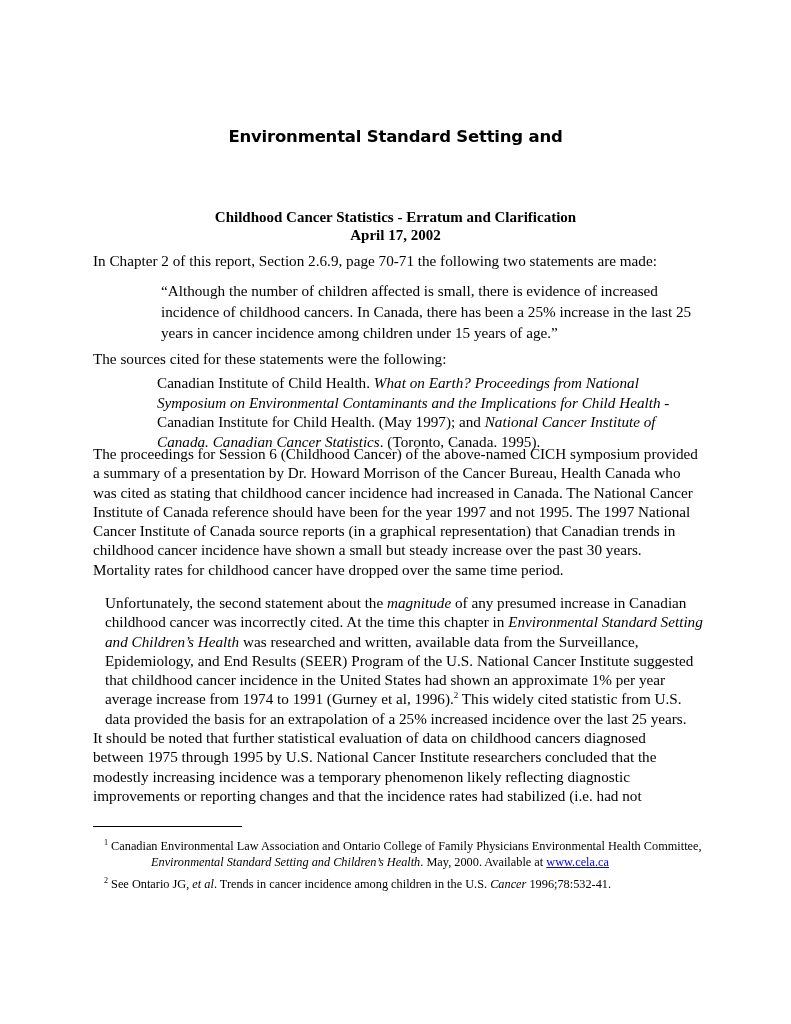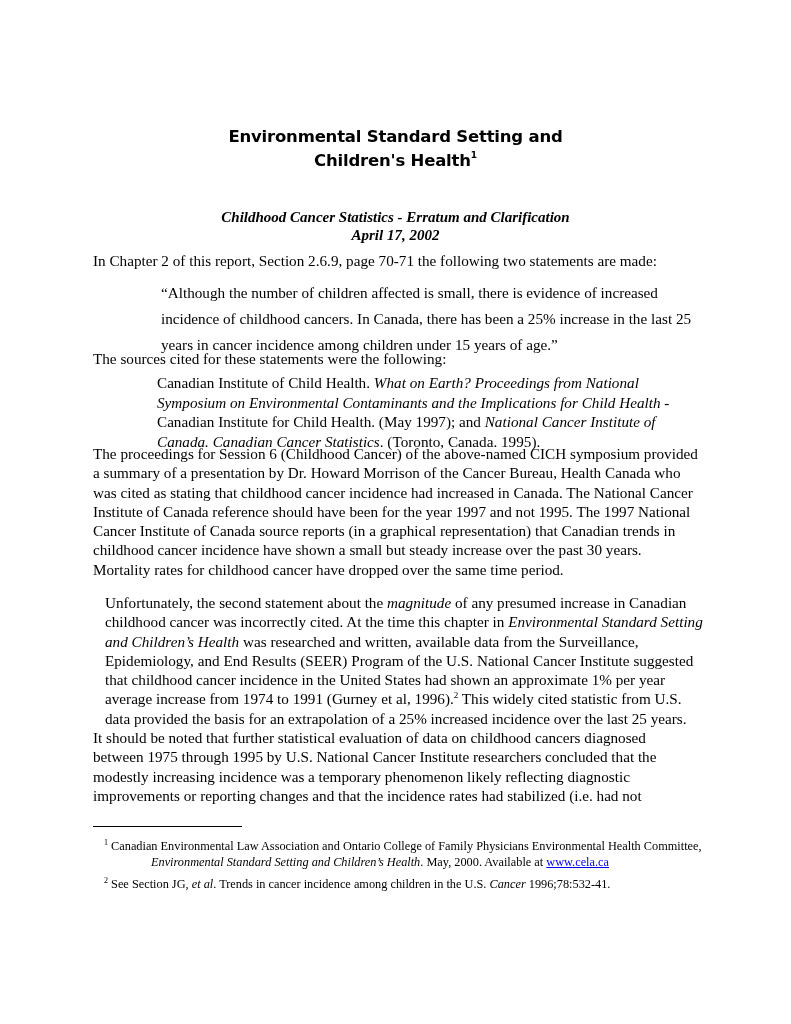--- a/index.html
+++ b/index.html
@@ -2,25 +2,25 @@
 <html><head>
 <meta charset="utf-8">
 <style>
   html, body { margin: 0; padding: 0; background: #ffffff; }
   body { width: 791px; height: 1024px; position: relative; overflow: hidden; color: #000; }
   .page { position: absolute; left: 0; top: 0; width: 791px; height: 1024px; }
   .title-block { position: absolute; top: 125px; left: 0; width: 791px; text-align: center; font-family: "DejaVu Sans", sans-serif; }
   .title-line { font-size: 16.5px; font-weight: bold; line-height: 24px; letter-spacing: -0.2px; }
   .title-line sup { font-size: 9px; font-weight: bold; vertical-align: 8px; line-height: 0; }
   .published { font-size: 15px; line-height: 22px; margin-top: 0px; }
-  .subtitle-block { position: absolute; top: 208px; left: 0; width: 791px; text-align: center; font-family: "Liberation Serif", serif; font-weight: bold; font-size: 15px; line-height: 18px; font-style: italic; }
+  .subtitle-block { position: absolute; top: 208px; left: 0; width: 791px; text-align: center; font-family: "Liberation Serif", serif; font-weight: bold; font-size: 15px; line-height: 18px; }
   .body { position: absolute; left: 93px; width: 605px; font-family: "Liberation Serif", serif; font-size: 15.2px; line-height: 19.3px; }
   .body p { margin: 0; }
   .intro { top: 251px; }
-  .quote { position: absolute; left: 161px; top: 280px; width: 540px; font-family: "Liberation Serif", serif; font-size: 15.2px; line-height: 26px; }
+  .quote { position: absolute; left: 161px; top: 280px; width: 540px; font-family: "Liberation Serif", serif; font-size: 15.2px; line-height: 21px; }
   .sources-intro { top: 349px; }
   .citation { position: absolute; left: 157px; top: 373px; width: 545px; font-family: "Liberation Serif", serif; font-size: 15.2px; line-height: 19.5px; }
   .para1 { top: 438px; margin-top: 6px; }
   .para2 { top: 593px; margin-left: 12px; }
   .para3 { top: 728px; }
   .body sup, .citation sup { font-size: 9px; vertical-align: 6px; line-height: 0; }
   .fn-rule { position: absolute; left: 93px; top: 826px; width: 149px; height: 0; border-top: 1px solid #000; }
   .footnotes { position: absolute; left: 104px; top: 838px; width: 610px; font-family: "Liberation Serif", serif; font-size: 12.3px; line-height: 16px; }
   .fn { margin: 0; }
   .fn sup { font-size: 8px; vertical-align: 5px; line-height: 0; }
@@ -28,23 +28,20 @@
   a.link { color: #0000ee; text-decoration: underline; }
 </style>
 </head>
 <body>
 
 <div class="page">
 
   <div class="title-block">
     <div class="title-line">
       <span>Environmental Standard Setting and</span>
-    </div>
-    <div class="title-line">
-      <span>Children's Health</span><sup>1</sup>
     </div>
   </div>
 
   <div class="subtitle-block">
     <div>Childhood Cancer Statistics - Erratum and Clarification</div>
     <div>April 17, 2002</div>
   </div>
 
   <div class="body intro">
     <p>In Chapter 2 of this report, Section 2.6.9, page 70-71 the following two statements are made:</p>
@@ -71,16 +68,16 @@
   </div>
 
   <div class="body para3">
     <p>It should be noted that further statistical evaluation of data on childhood cancers diagnosed between 1975 through 1995 by U.S. National Cancer Institute researchers concluded that the modestly increasing incidence was a temporary phenomenon likely reflecting diagnostic improvements or reporting changes and that the incidence rates had stabilized (i.e. had not</p>
   </div>
 
   <div class="fn-rule"></div>
 
   <div class="footnotes">
     <p class="fn" style="padding-left: 47px; text-indent: -47px;"><sup>1</sup><span> Canadian Environmental Law Association and Ontario College of Family Physicians Environmental Health Committee, </span><i>Environmental Standard Setting and Children’s Health</i><span>. May, 2000. Available at </span><a class="link" style="color: rgb(0, 0, 238);">www.cela.ca</a></p>
-    <p class="fn fn2"><sup>2</sup><span> See Section JG, </span><i>et al</i><span>. Trends in cancer incidence among children in the U.S. </span><i>Cancer</i><span> 1996;78:532-41.</span></p>
+    <p class="fn fn2"><sup>2</sup><span> See Ontario JG, </span><i>et al</i><span>. Trends in cancer incidence among children in the U.S. </span><i>Cancer</i><span> 1996;78:532-41.</span></p>
   </div>
 
 </div>
 
 </body></html>

